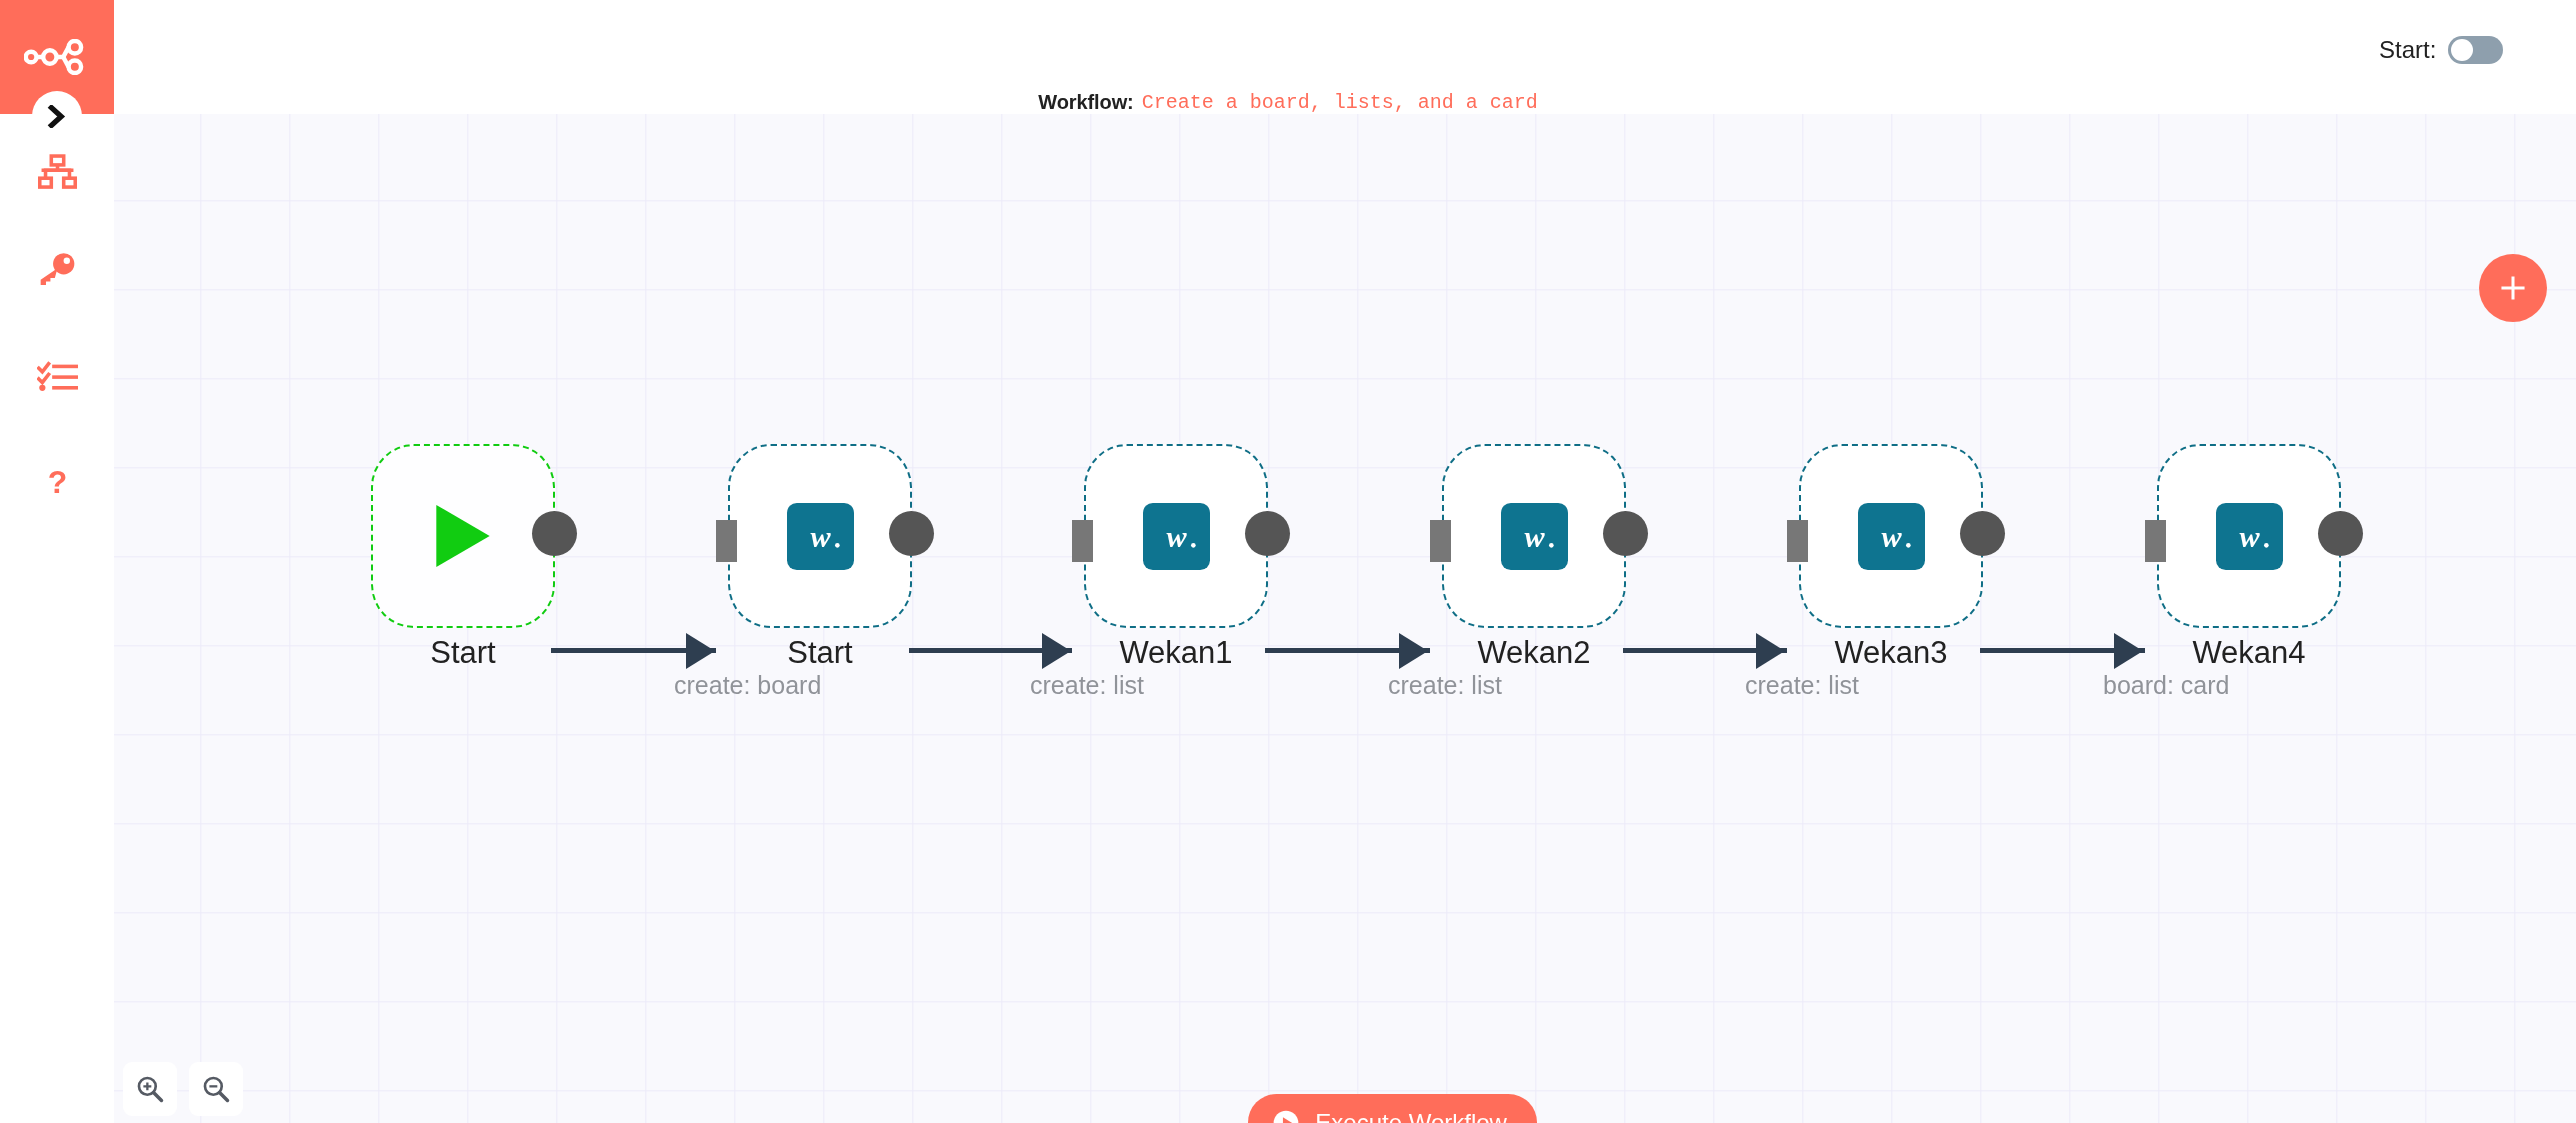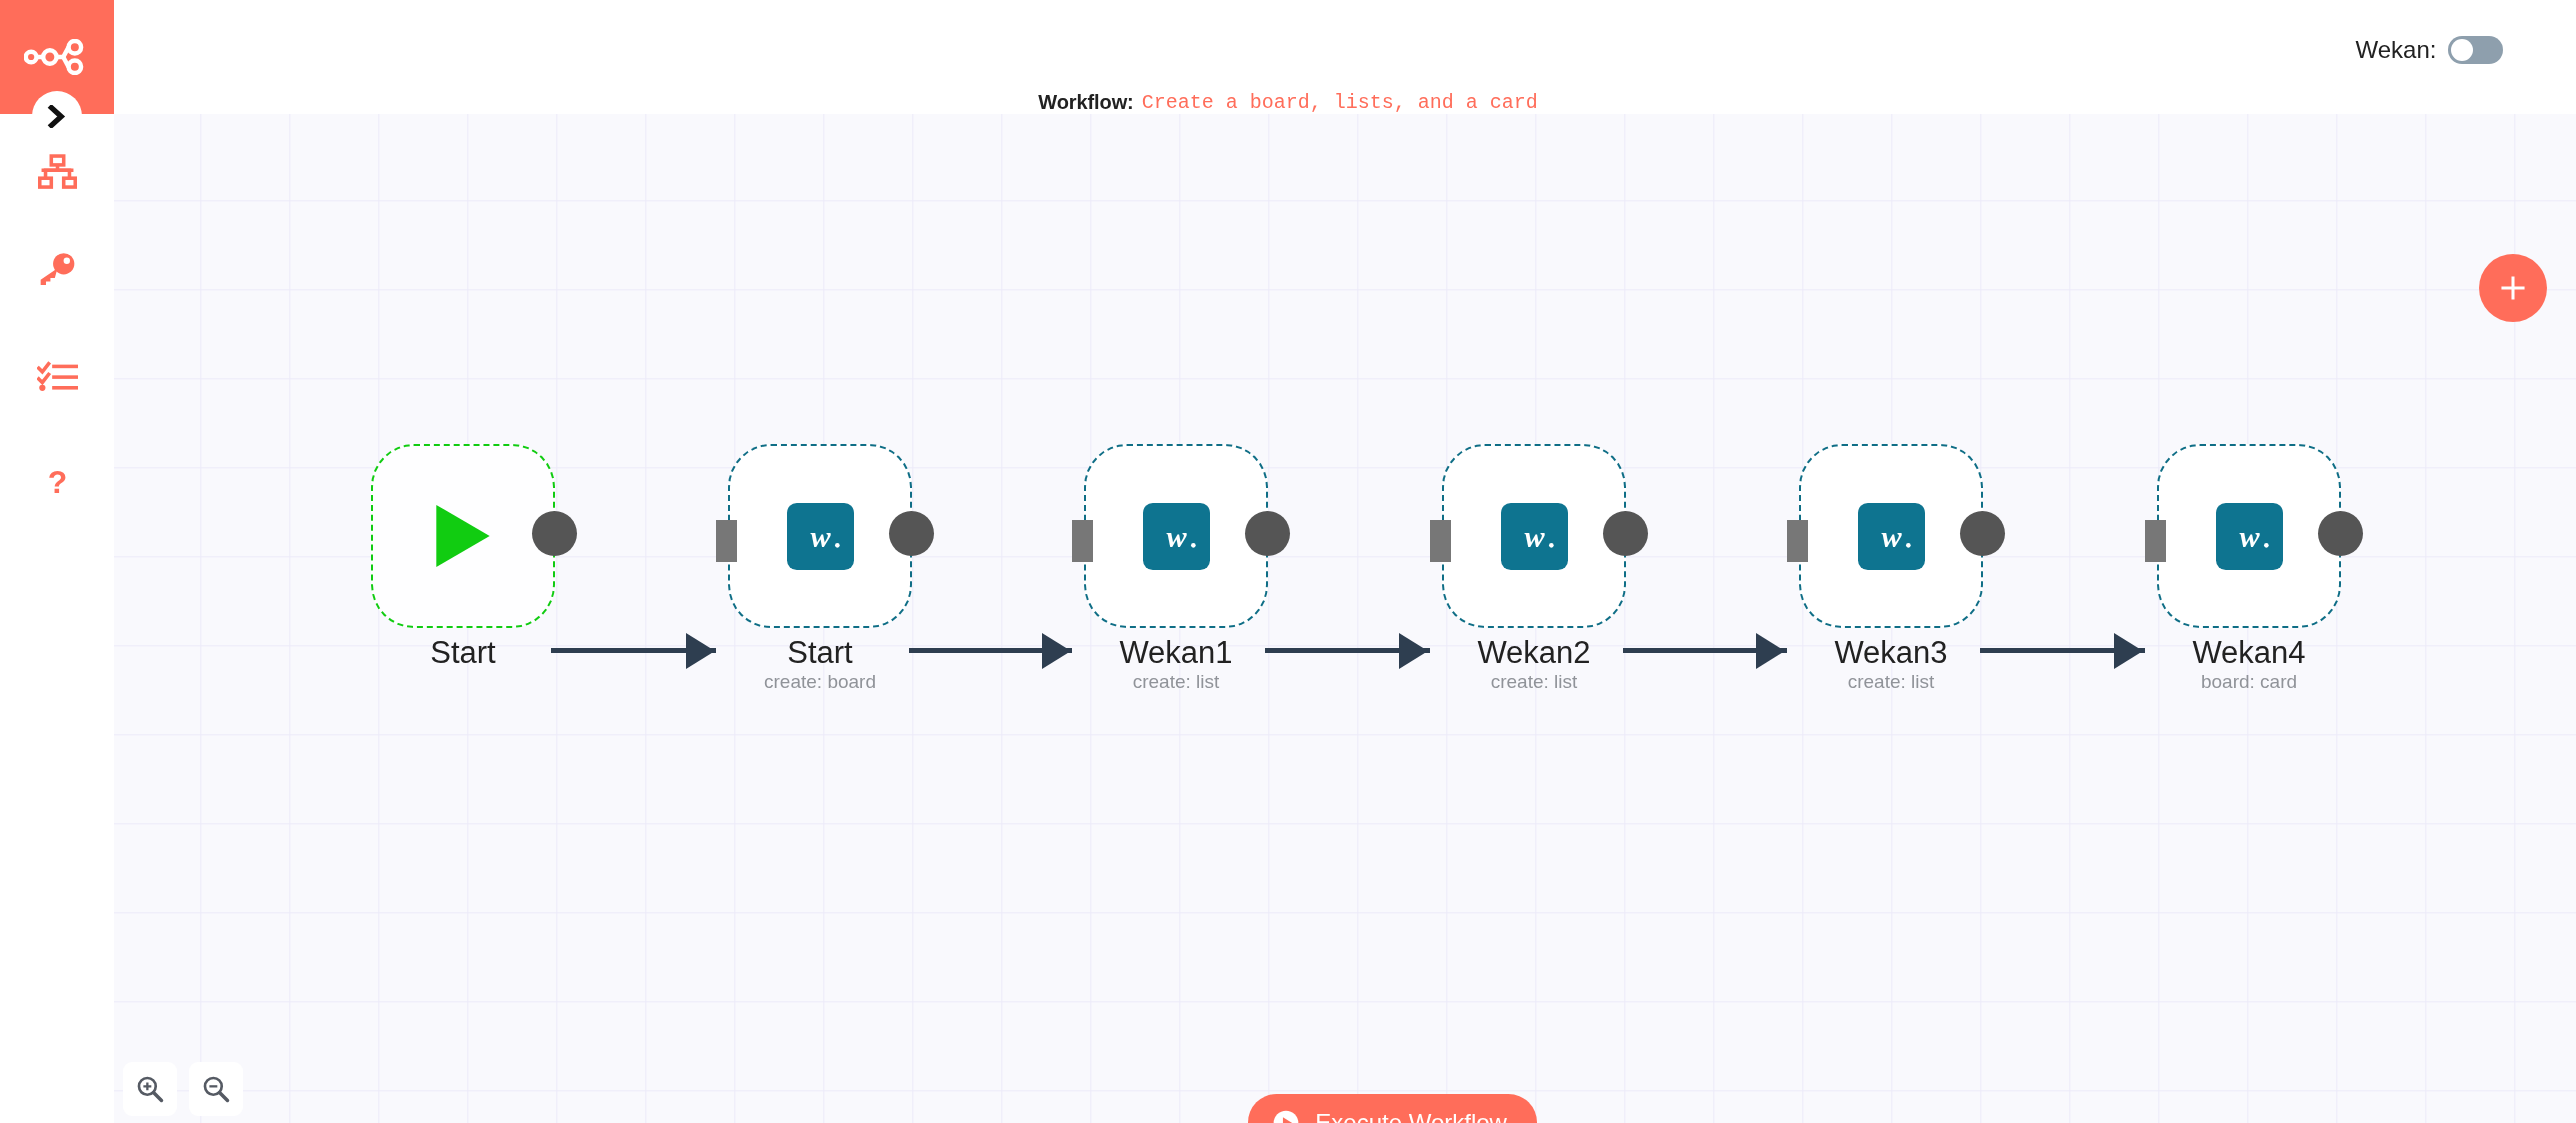--- a/index.html
+++ b/index.html
@@ -221,22 +221,21 @@
     text-align: center;
     font-size: 31px;
     color: #222222;
     white-space: nowrap;
   }
   .node-sublabel {
     position: absolute;
     top: 227px;
     left: -54px;
     width: 292px;
-    text-align: center;
-    font-size: 19px;
+    font-size: 25px;
     color: #909399;
     white-space: nowrap;
   }
 
   .connector {
     position: absolute;
     height: 5.4px;
     background: #2e3e50;
     top: 534px;
     z-index: 2;
@@ -361,21 +360,21 @@
 </div>
 
 <div id="header">
 
   <div id="header-title">
     <span class="wf-label">Workflow:</span>
     <span class="wf-name">Create a board, lists, and a card</span>
   </div>
 
   <div id="active-group">
-    <span id="active-label">Wekan:</span>
+    <span id="active-label">Start:</span>
     <div id="active-toggle">
       <div class="knob"></div>
     </div>
   </div>
 </div>
 
 <div id="canvas">
 
   <div id="add-node-fab">
     <svg width="32" height="32" viewBox="0 0 36 36">

